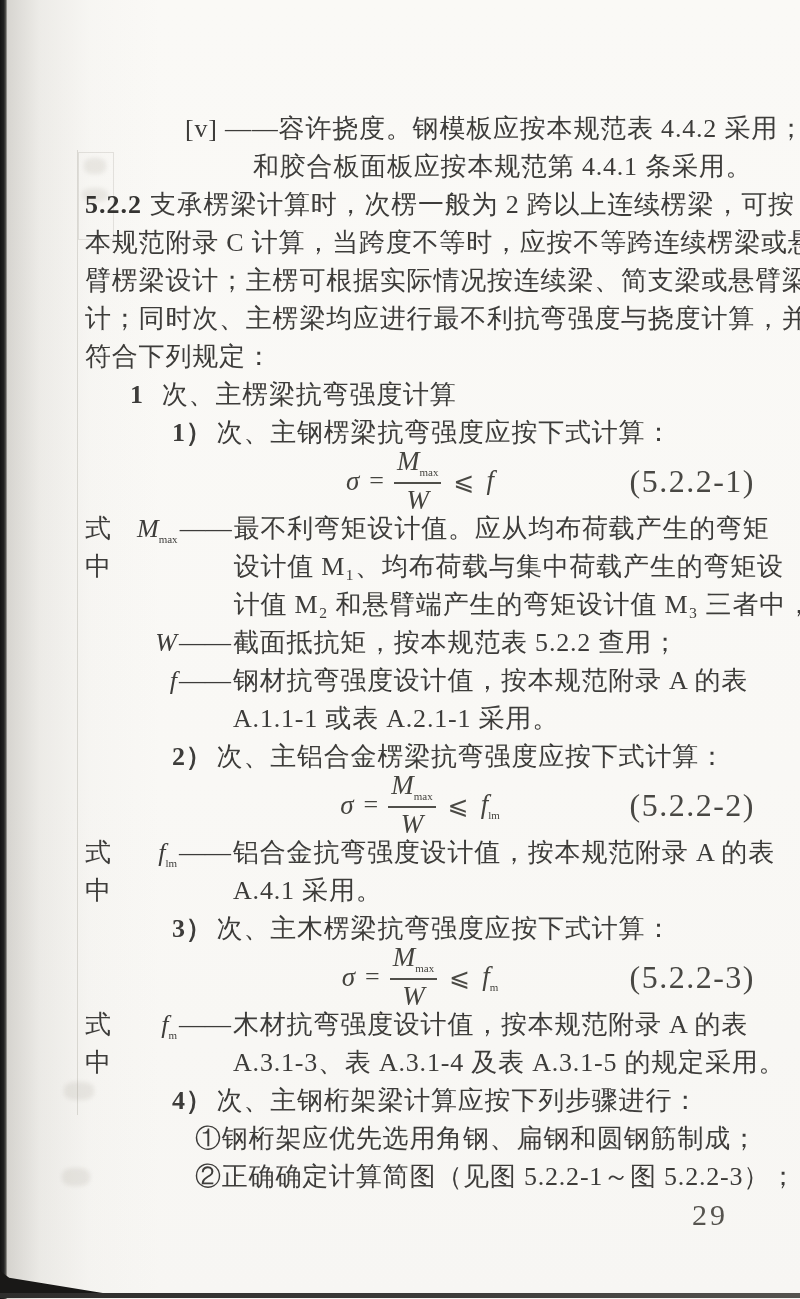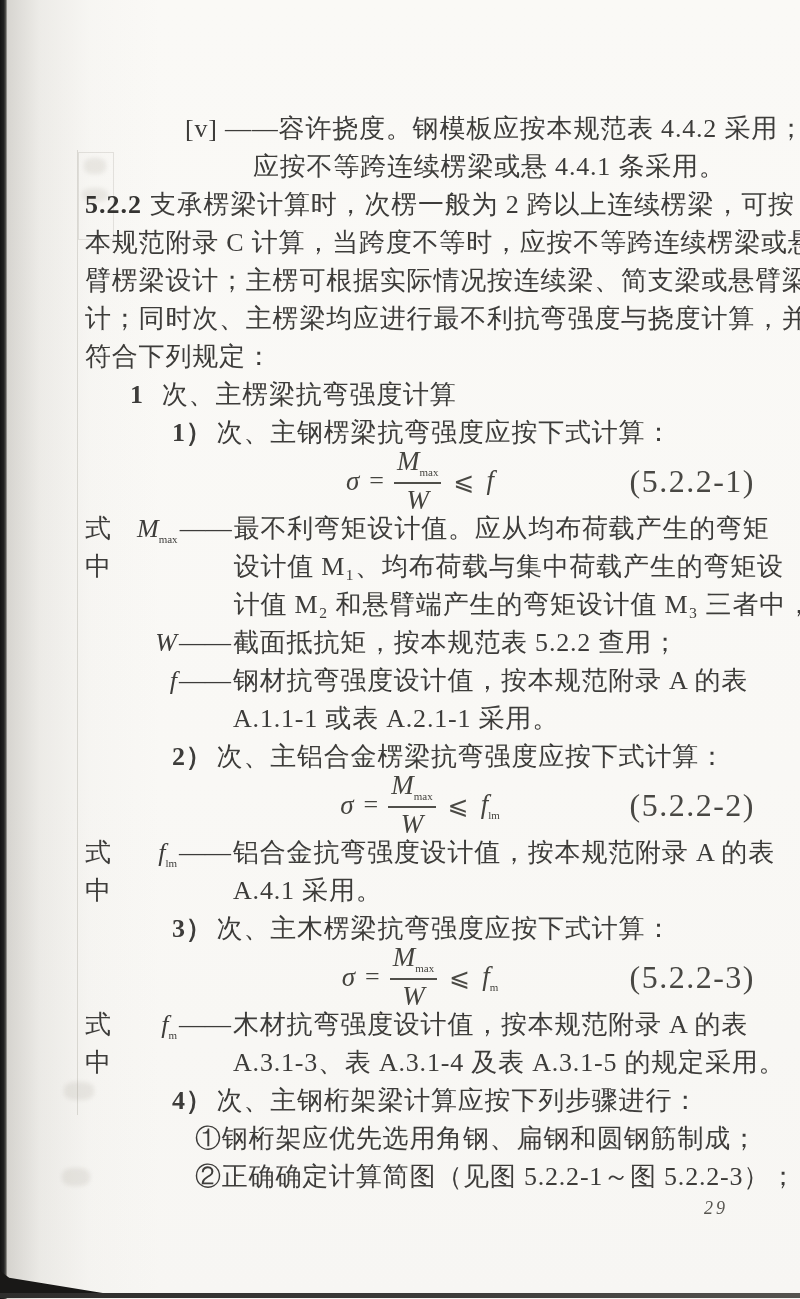--- a/index.html
+++ b/index.html
@@ -52,39 +52,39 @@
     font-size:32px;letter-spacing:1.5px;color:#494844;white-space:nowrap;}
 
   
   .def-row{display:flex;align-items:flex-start;}
   .def-label{flex:0 0 52px;letter-spacing:1px;}
   .def-sym{flex:0 0 40px;text-align:right;font-style:italic;white-space:nowrap;}
   .def-dash{flex:0 0 56px;text-align:center;letter-spacing:0;}
   .def-text{flex:1;min-width:0;}
   .def-row .line,.def-label,.def-sym,.def-dash{height:38px;line-height:38px;font-size:26px;}
 
-  .page-number{position:absolute;right:72px;top:1198px;font-size:18px;font-style:italic;
+  .page-number{position:absolute;right:72px;top:1198px;font-size:30px;
     letter-spacing:3px;color:#56544f;}
 </style>
 </head>
 <body>
 
 <div class="page">
   <div class="edge-strip"></div>
   <div class="ghost-line"></div>
   <div class="ghost-box"></div>
   <div class="smudge" style="left:84px;top:158px;width:22px;height:16px;"></div>
   <div class="smudge" style="left:82px;top:188px;width:26px;height:14px;"></div>
   <div class="smudge" style="left:64px;top:1082px;width:30px;height:18px;"></div>
   <div class="smudge" style="left:62px;top:1168px;width:28px;height:18px;"></div>
 
   <div class="content">
 
     <div class="line ind-v1">[v] ——容许挠度。钢模板应按本规范表 4.4.2 采用；木</div>
-    <div class="line ind-v2">应按不等跨连续楞梁或悬 4.4.1 条采用。</div>
+    <div class="line ind-v2">和胶合板面板应按本规范第 4.4.1 条采用。</div>
 
     <div class="line">
       <span class="sec-num">5.2.2</span><span>支承楞梁计算时，次楞一般为 2 跨以上连续楞梁，可按</span>
     </div>
     <div class="line">本规范附录 C 计算，当跨度不等时，应按不等跨连续楞梁或悬</div>
     <div class="line">臂楞梁设计；主楞可根据实际情况按连续梁、简支梁或悬臂梁设</div>
     <div class="line">计；同时次、主楞梁均应进行最不利抗弯强度与挠度计算，并应</div>
     <div class="line">符合下列规定：</div>
 
     <div class="line item-head">

